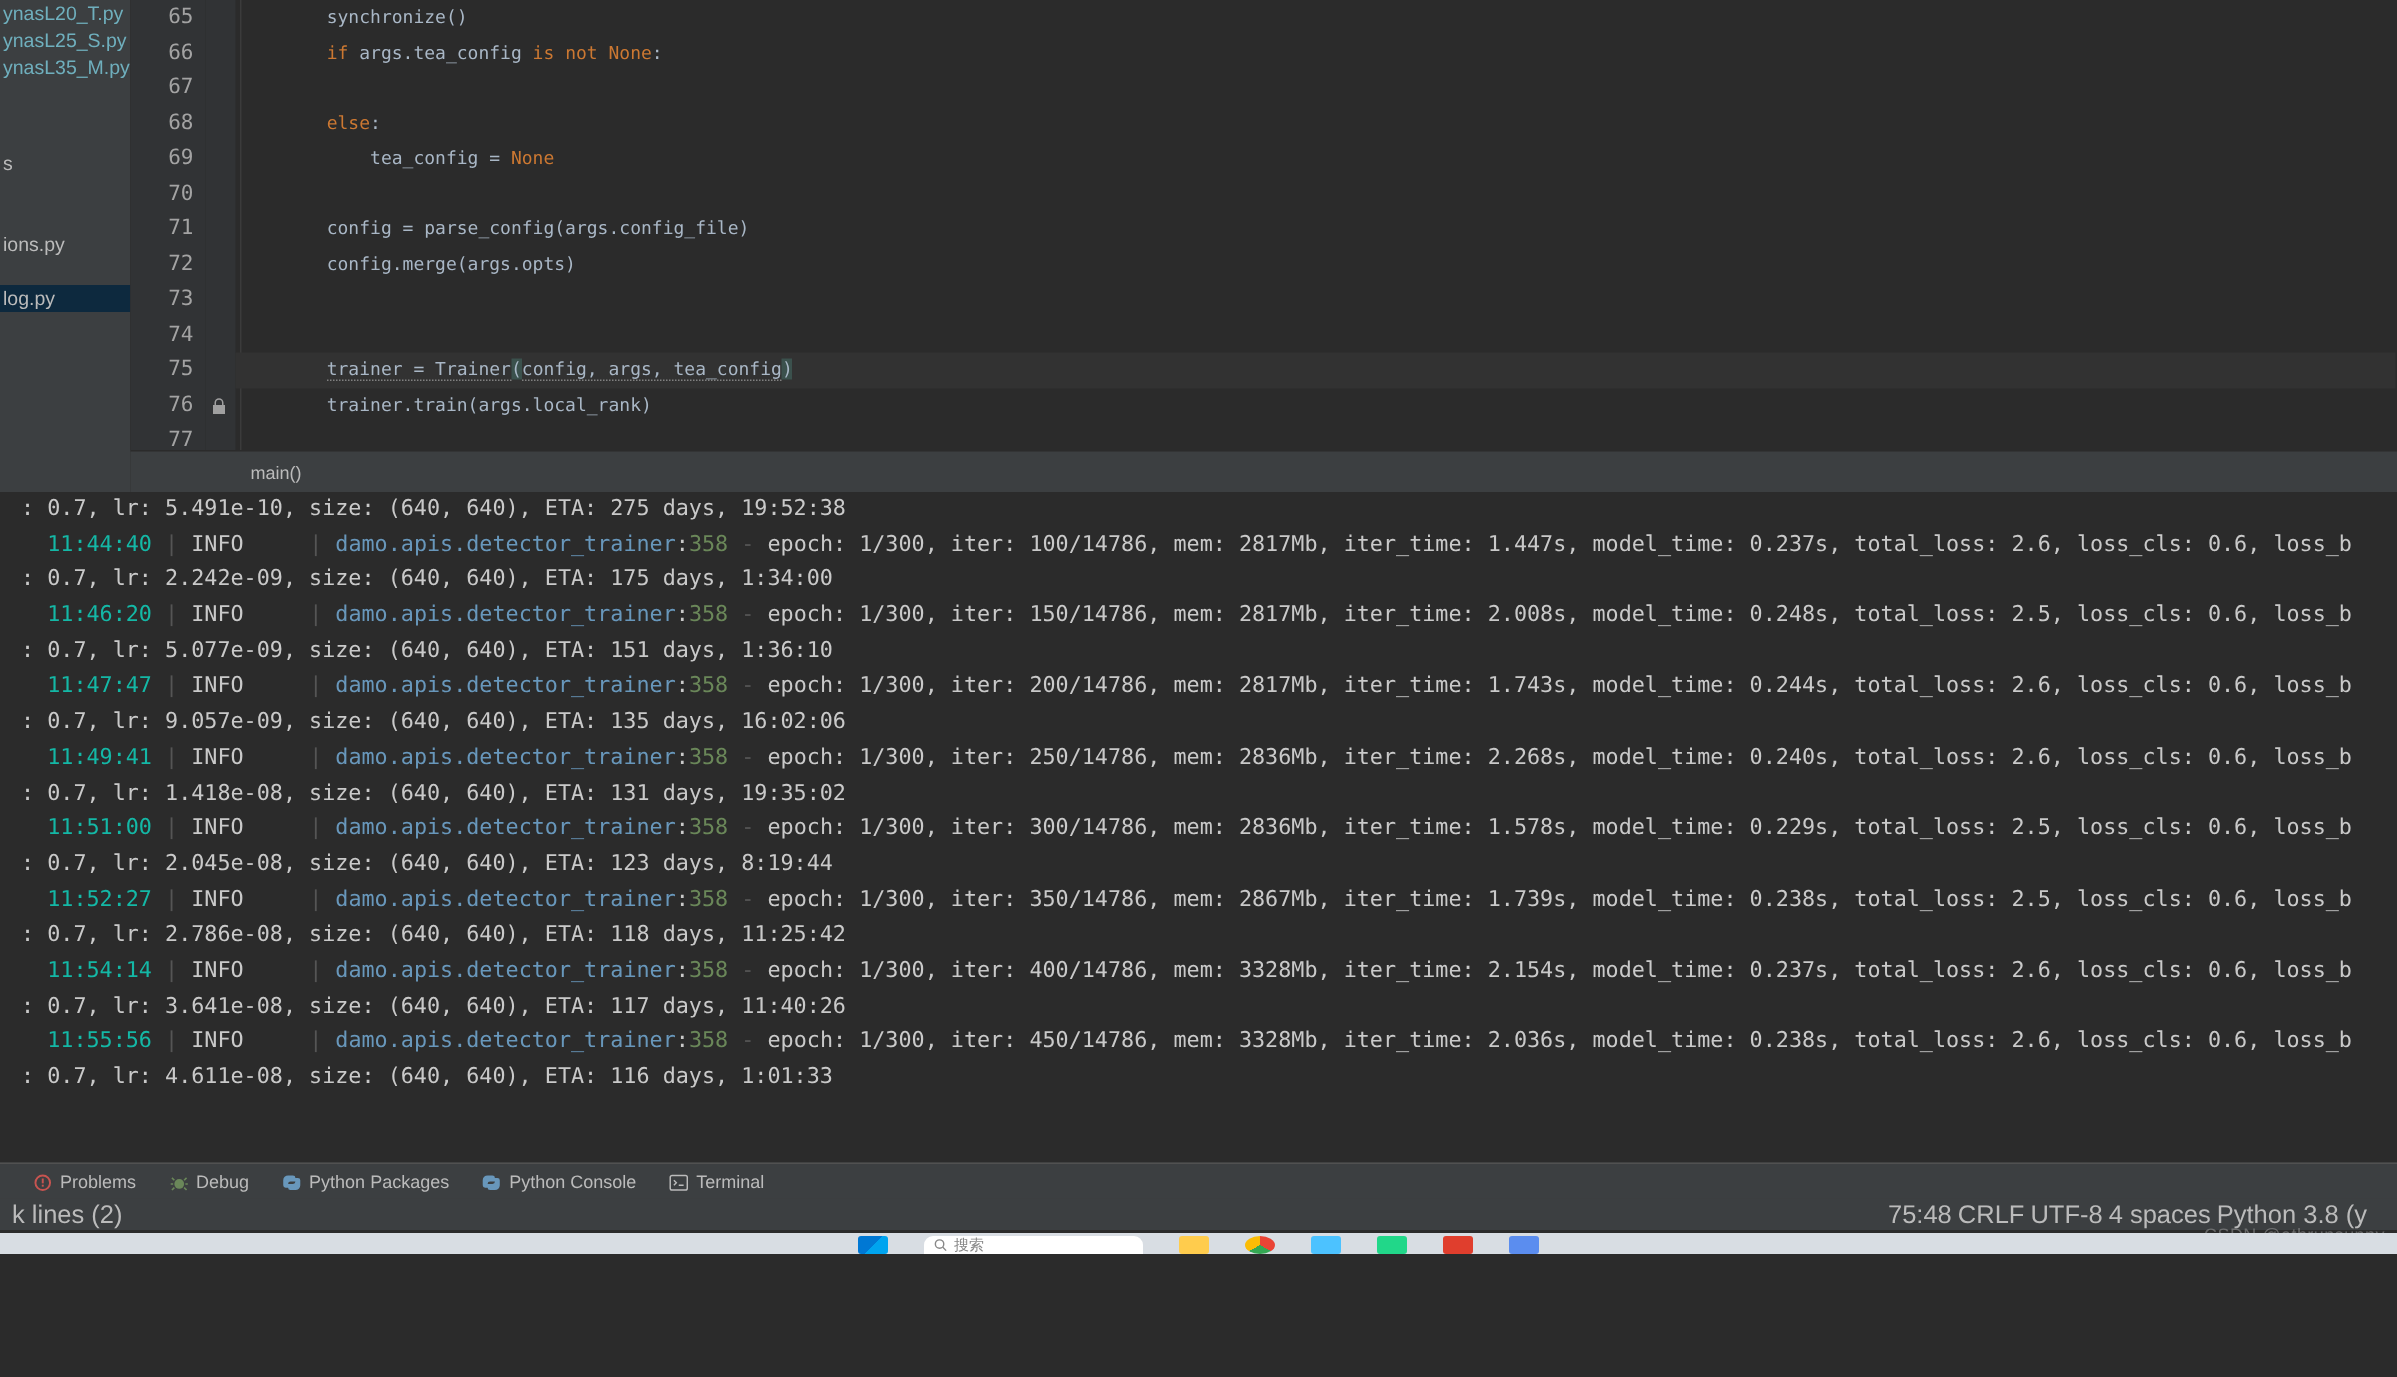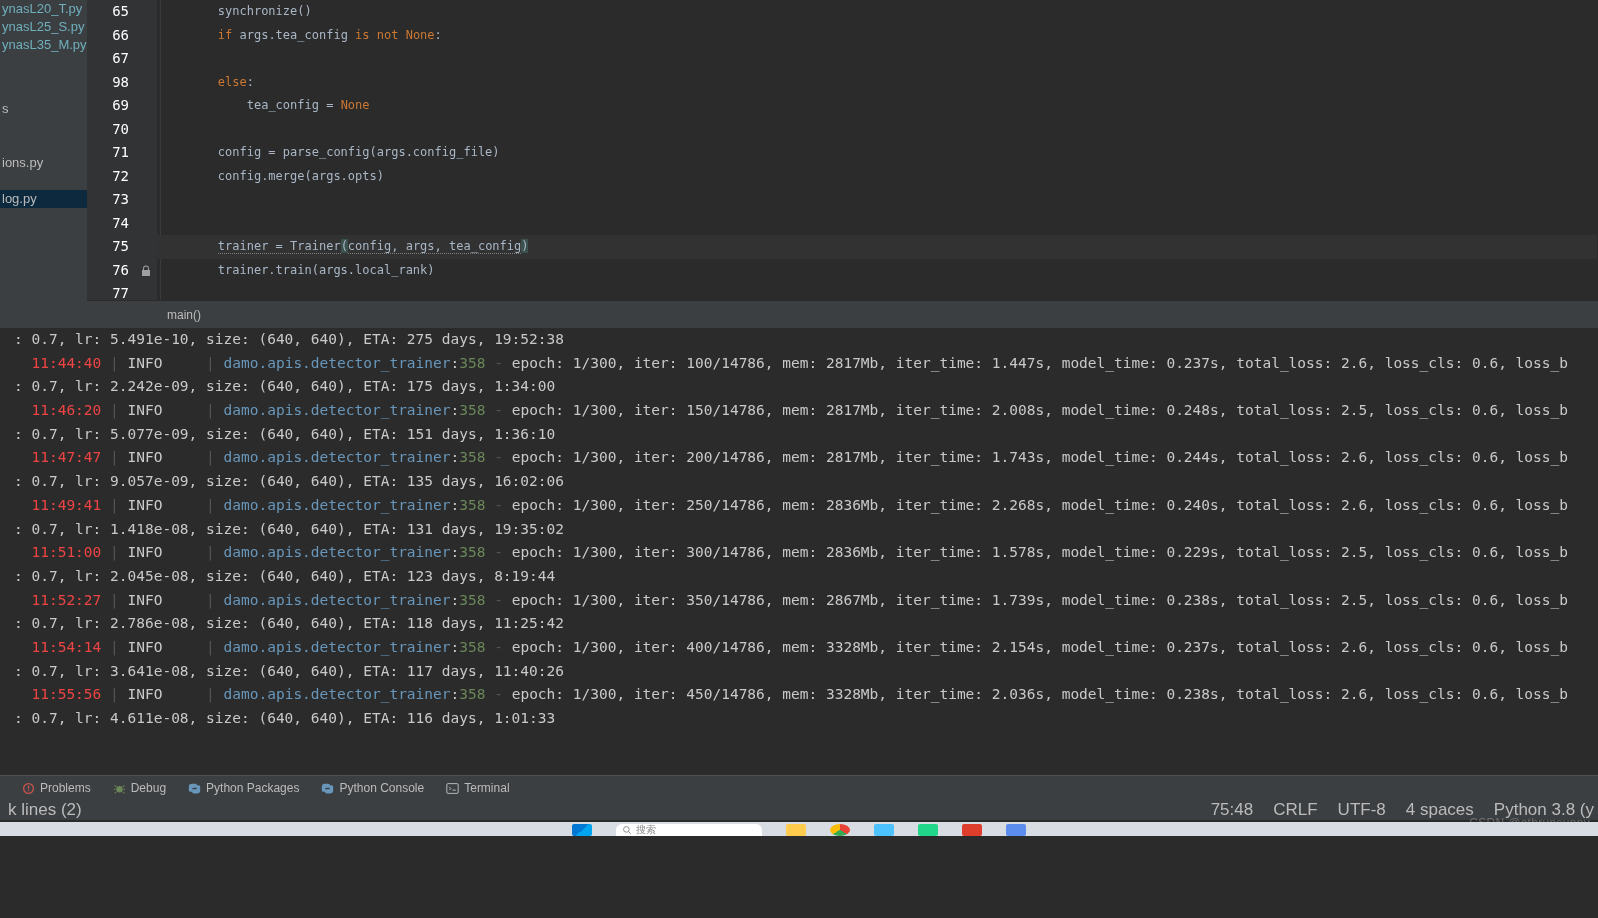--- a/index.html
+++ b/index.html
@@ -46,21 +46,21 @@
   left: 0; top: 0;
   width: 50px; height: 300px;
   background: #313335;
   text-align: right;
   padding-right: 8px;
   box-sizing: border-box;
 }
 .gutter-line {
   height: 23.5px;
   line-height: 23.5px;
-  color: #ffffff;
+  color: #a3a3a3;
   font-family: Consolas, monospace;
   font-size: 14px;
 }
 .gutter-icons {
   position: absolute;
   left: 50px; top: 0;
   width: 20px; height: 300px;
   background: #313335;
 }
 .lock-icon {
@@ -118,21 +118,21 @@
   width: 1598px; height: 447px;
   background: #2b2b2b;
   font-family: Consolas, monospace;
   font-size: 14.5px;
   line-height: 23.7px;
   overflow: hidden;
   white-space: nowrap;
   margin-left: 12px;
 }
 .term-line { height: 23.7px; white-space: pre; padding-left: 2px; }
-.t-time { color: #ef4444; }
+.t-time { color: #14b8a6; }
 .t-pipe { color: #555555; }
 .t-info { color: #c9c9c9; }
 .t-module { color: #6897bb; }
 .t-lineno { color: #6a8759; }
 .t-dash { color: #555555; }
 .t-msg { color: #c9c9c9; }
 .t-white { color: #c9c9c9; }
 
 
 .tooltabs {
@@ -156,21 +156,21 @@
   position: absolute;
   left: 0; top: 799px;
   width: 1598px; height: 21px;
   background: #3c3f41;
   color: #bbbbbb;
   font-size: 17px;
   line-height: 21px;
   display: flex;
 }
 .status-left { padding-left: 8px; }
-.status-right { margin-left: auto; display: flex; gap: 20px; padding-right: 4px; }
+.status-right { margin-left: auto; display: flex; gap: 4px; padding-right: 20px; }
 
 
 .watermark {
   position: absolute;
   right: 8px; top: 816px;
   color: #9a9a9a88;
   font-size: 12px;
   letter-spacing: 0.3px;
 }
 
@@ -208,21 +208,21 @@
   <div class="tree-file">ions.py</div>
   <div style="height:18px"></div>
   <div class="tree-file sel">log.py</div>
 </div>
 
 <div class="editor">
   <div class="gutter" id="gutter">
       <div class="gutter-line">65</div>
       <div class="gutter-line">66</div>
       <div class="gutter-line">67</div>
-      <div class="gutter-line">98</div>
+      <div class="gutter-line">68</div>
       <div class="gutter-line">69</div>
       <div class="gutter-line">70</div>
       <div class="gutter-line">71</div>
       <div class="gutter-line">72</div>
       <div class="gutter-line">73</div>
       <div class="gutter-line">74</div>
       <div class="gutter-line">75</div>
       <div class="gutter-line">76</div>
       <div class="gutter-line">77</div>
     </div>

